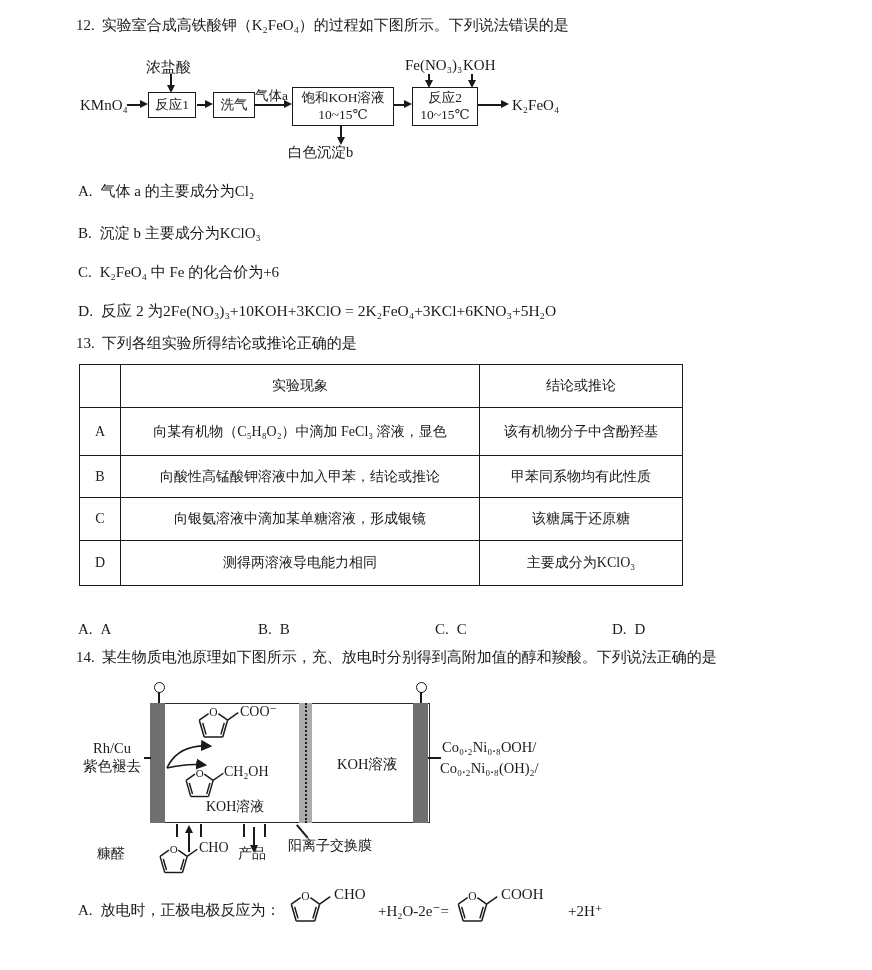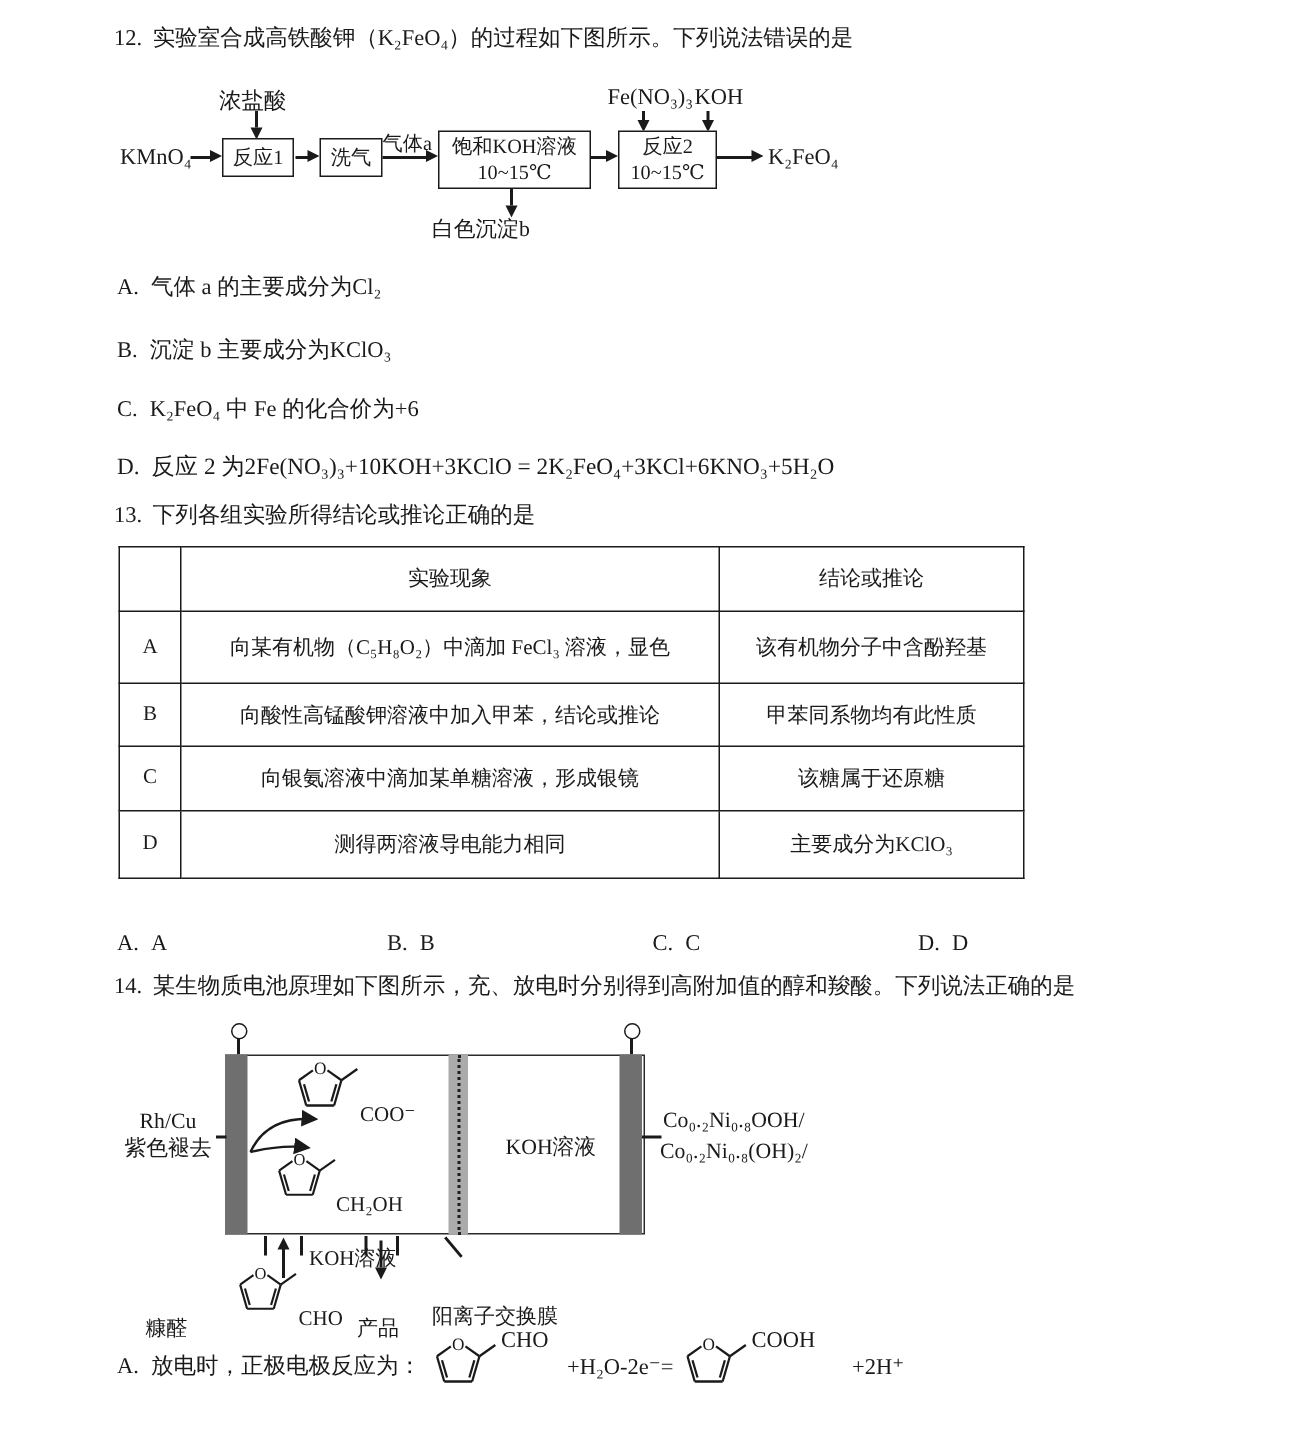--- a/index.html
+++ b/index.html
@@ -27,21 +27,21 @@
   table.exp{
     position:absolute;left:79px;top:364px;border-collapse:collapse;table-layout:fixed;
     font-size:14px;
   }
   table.exp td{border:1.6px solid #1a1a1a;text-align:center;padding:0 6px;vertical-align:middle;}
   .cell-body{position:absolute;left:150px;top:703px;width:280px;height:120px;border:1.6px solid #2a2a2a;box-sizing:border-box;background:#fff;}
   .electrode{position:absolute;width:15px;height:120px;background:#6f6f6f;}
   .term{position:absolute;width:9px;height:9px;border:1.6px solid #1a1a1a;border-radius:50%;background:#fff;}
   .membrane{position:absolute;left:299px;top:703px;width:13px;height:120px;background:#ababab;display:flex;justify-content:center;}
   .membrane .dots{width:0;height:100%;border-left:2px dotted #1f1f1f;}
-  .dlab{font-size:14px;margin-top:32px;}
+  .dlab{font-size:14px;}
   .dlab2{font-size:14.5px;}
   .tick{position:absolute;height:1.5px;background:#1a1a1a;}
   .tickdiag{position:absolute;width:17px;height:1.5px;background:#1a1a1a;transform:rotate(50deg);transform-origin:left center;}
   .center2{text-align:center;line-height:1.25;}
   svg{position:absolute;overflow:visible;}
 </style>
 </head>
 <body>
 
 <svg width="0" height="0" style="position:absolute">

